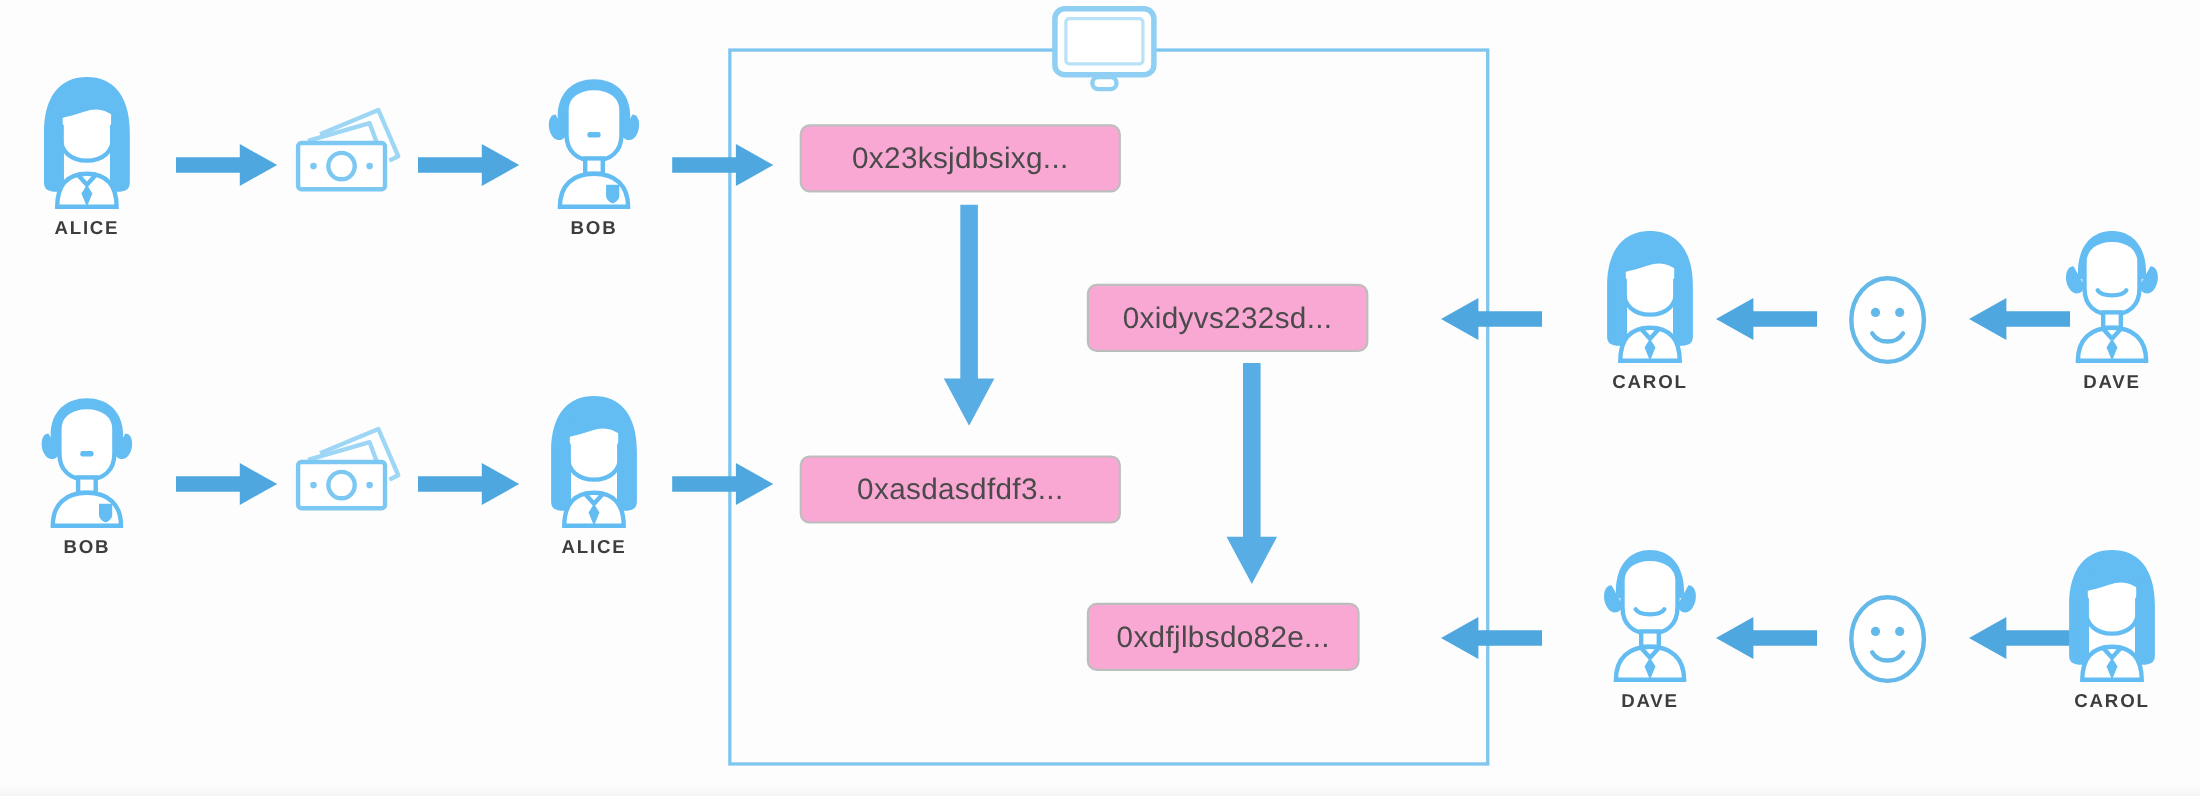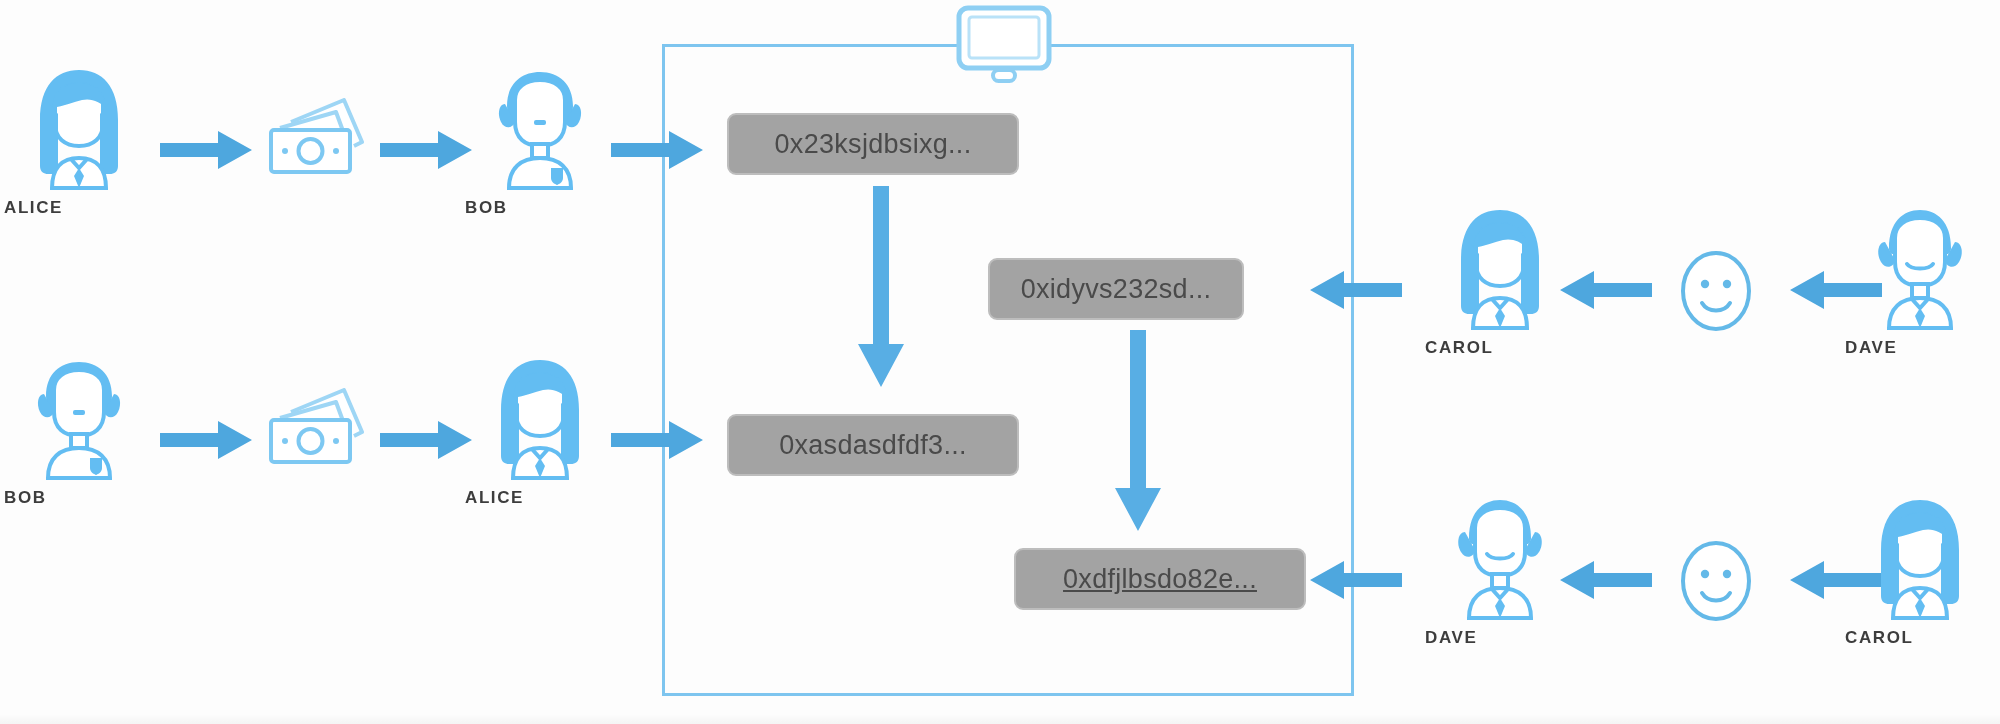--- a/index.html
+++ b/index.html
@@ -7,21 +7,21 @@
   body{
     width:2000px;height:724px;
     background:#fdfdfd;
     font-family:"Liberation Sans", sans-serif;
     overflow:hidden;
     position:relative;
   }
   #stage{position:absolute;left:0;top:0;width:2000px;height:724px;}
 
   
-  .actor{position:absolute;width:150px;text-align:left;}
+  .actor{position:absolute;width:150px;text-align:center;}
   .actor .av{width:150px;height:132px;display:block;}
   .actor .nm{
     display:block;
     margin-top:4px;
     font-size:17px;
     font-weight:bold;
     letter-spacing:1.6px;
     color:#3d3d3d;
     font-family:"Liberation Sans", sans-serif;
   }
@@ -39,21 +39,21 @@
     background:transparent;
     box-sizing:border-box;
   }
 
   
   .hash{
     position:absolute;
     box-sizing:border-box;
     border:2px solid #bdbdbd;
     border-radius:9px;
-    background:#a3a3a3;
+    background:#f9a8d4;
     display:flex;
     align-items:center;
     justify-content:center;
     color:#4a4a4a;
     font-size:27px;
     letter-spacing:0.3px;
     font-family:"Liberation Sans", sans-serif;
     white-space:nowrap;
   }
 
@@ -83,21 +83,21 @@
   </div>
 
   <div class="hash" style="left:988px;top:258px;width:256px;height:62px;">
     <span>0xidyvs232sd...</span>
   </div>
 
   <div class="hash" style="left:727px;top:402px;width:292px;height:62px;margin-top:12px;">
     <span>0xasdasdfdf3...</span>
   </div>
 
-  <div class="hash" style="left:1014px;top:548px;width:292px;height:62px;text-decoration:underline;">
+  <div class="hash" style="left:988px;top:548px;width:248px;height:62px;">
     <span>0xdfjlbsdo82e...</span>
   </div>
 
   <div class="arrow" style="left:852px;top:186px;width:58px;height:204px;">
     <svg viewBox="0 0 58 204" width="58" height="204">
       <path d="M21 0 H37 V158 H52 L29 201 L6 158 H21 Z" fill="#58aee4"></path>
     </svg>
   </div>
 
   <div class="arrow" style="left:1109px;top:330px;width:58px;height:204px;">

